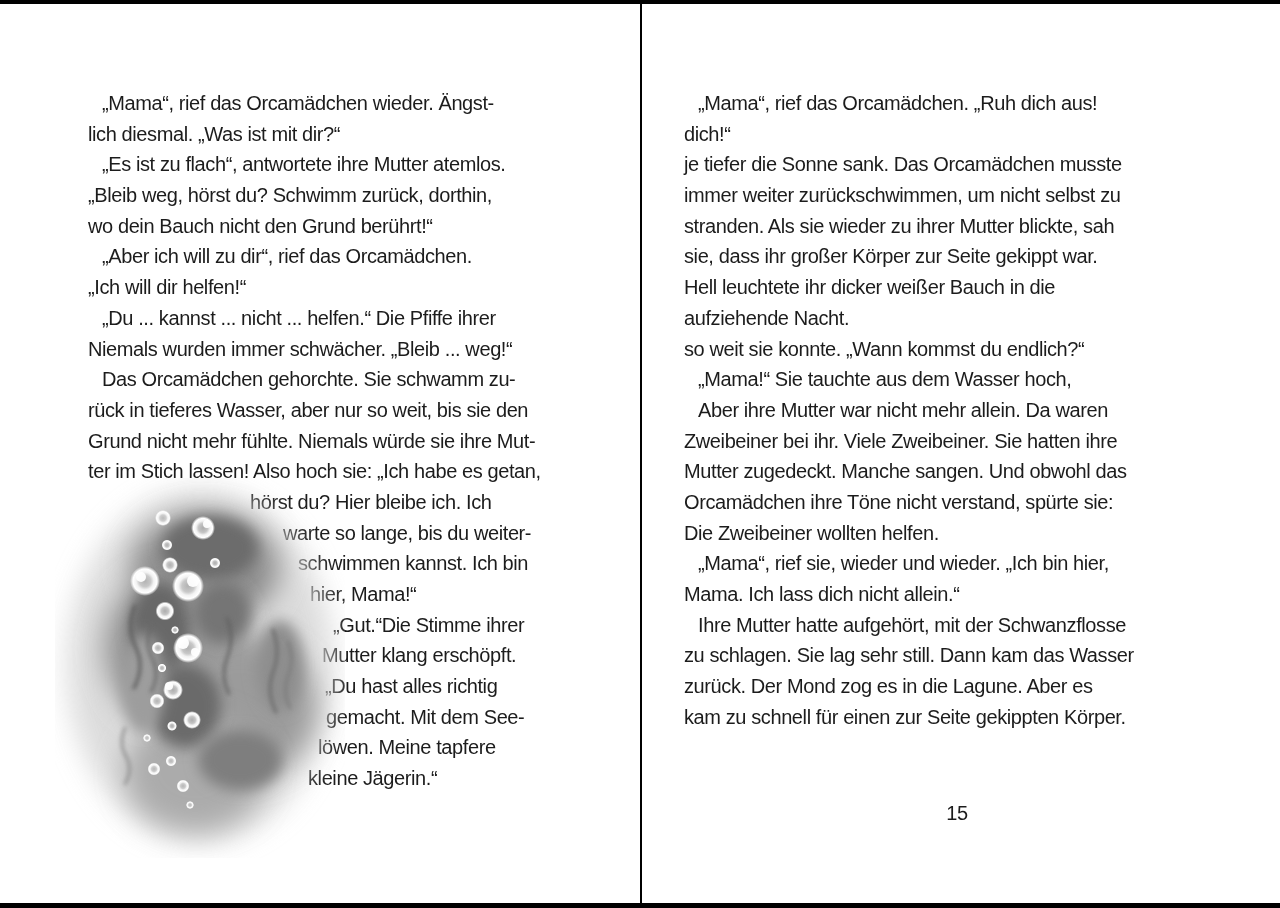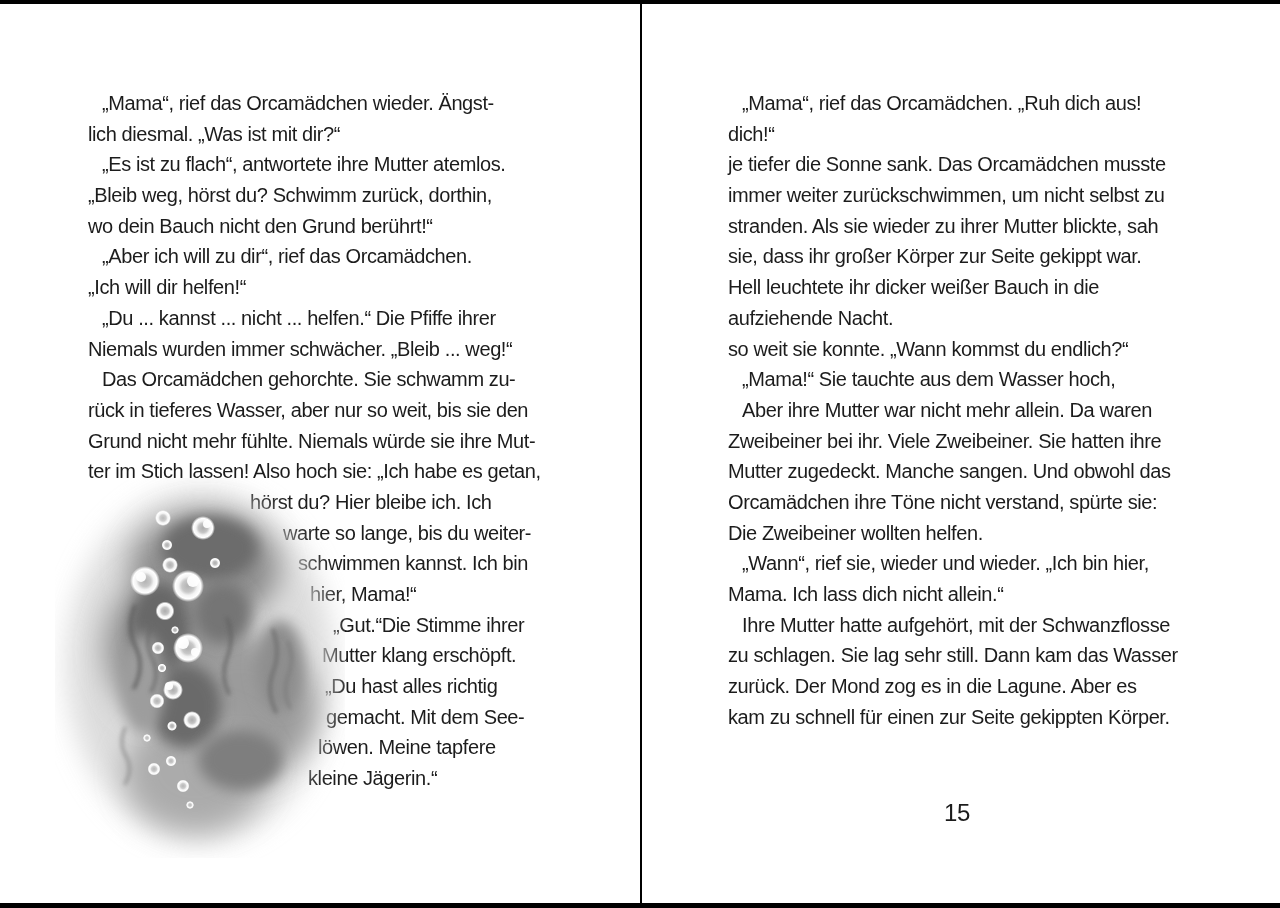--- a/index.html
+++ b/index.html
@@ -10,31 +10,31 @@
   .edge-bar{position:absolute;left:0;width:1280px;background:#000;}
   #edge-top{top:0;height:4px;}
   #edge-bottom{bottom:0;height:5px;}
   #divider{position:absolute;top:0;left:640px;width:2px;height:908px;background:#000;}
   .page-text{
     position:absolute;top:88px;color:#1c1c1c;
     font-size:20px;line-height:30.7px;letter-spacing:-0.4px;
     white-space:nowrap;
   }
   #left-text{left:88px;width:474px;}
-  #right-text{left:728px;width:458px;}
+  #right-text{left:684px;width:458px;}
   .line{height:30.7px;}
   .ind{padding-left:14px;}
   
   .o13{padding-left:162px}.o14{padding-left:195px}.o15{padding-left:210px}
   .o16{padding-left:222px}.o17{padding-left:245px}.o18{padding-left:234px}
   .o19{padding-left:237px}.o20{padding-left:238px}.o21{padding-left:230px}
   .o22{padding-left:220px}
   #page-num{
     position:absolute;left:728px;top:798px;width:458px;text-align:center;
-    color:#1c1c1c;font-size:24px;line-height:30px;letter-spacing:-0.4px;
+    color:#1c1c1c;font-size:20px;line-height:30px;letter-spacing:-0.4px;
   }
   #illustration{position:absolute;left:55px;top:478px;width:290px;height:380px;}
 </style>
 </head>
 <body>
 
 <div id="canvas">
   <div id="edge-top" class="edge-bar"></div>
   <div id="edge-bottom" class="edge-bar"></div>
   <div id="divider"></div>
@@ -155,21 +155,21 @@
       <div class="line">sie, dass ihr großer Körper zur Seite gekippt war.</div>
       <div class="line">Hell leuchtete ihr dicker weißer Bauch in die</div>
       <div class="line">aufziehende Nacht.</div>
       <div class="line">so weit sie konnte. „Wann kommst du endlich?“</div>
       <div class="line ind">„Mama!“ Sie tauchte aus dem Wasser hoch,</div>
       <div class="line ind">Aber ihre Mutter war nicht mehr allein. Da waren</div>
       <div class="line">Zweibeiner bei ihr. Viele Zweibeiner. Sie hatten ihre</div>
       <div class="line">Mutter zugedeckt. Manche sangen. Und obwohl das</div>
       <div class="line">Orcamädchen ihre Töne nicht verstand, spürte sie:</div>
       <div class="line">Die Zweibeiner wollten helfen.</div>
-      <div class="line ind">„Wann“, rief sie, wieder und wieder. „Ich bin hier,</div>
+      <div class="line ind">„Mama“, rief sie, wieder und wieder. „Ich bin hier,</div>
       <div class="line">Mama. Ich lass dich nicht allein.“</div>
       <div class="line ind">Ihre Mutter hatte aufgehört, mit der Schwanzflosse</div>
       <div class="line">zu schlagen. Sie lag sehr still. Dann kam das Wasser</div>
       <div class="line">zurück. Der Mond zog es in die Lagune. Aber es</div>
       <div class="line">kam zu schnell für einen zur Seite gekippten Körper.</div>
     </div>
     <div id="page-num">15</div>
   </div>
 </div>
 

